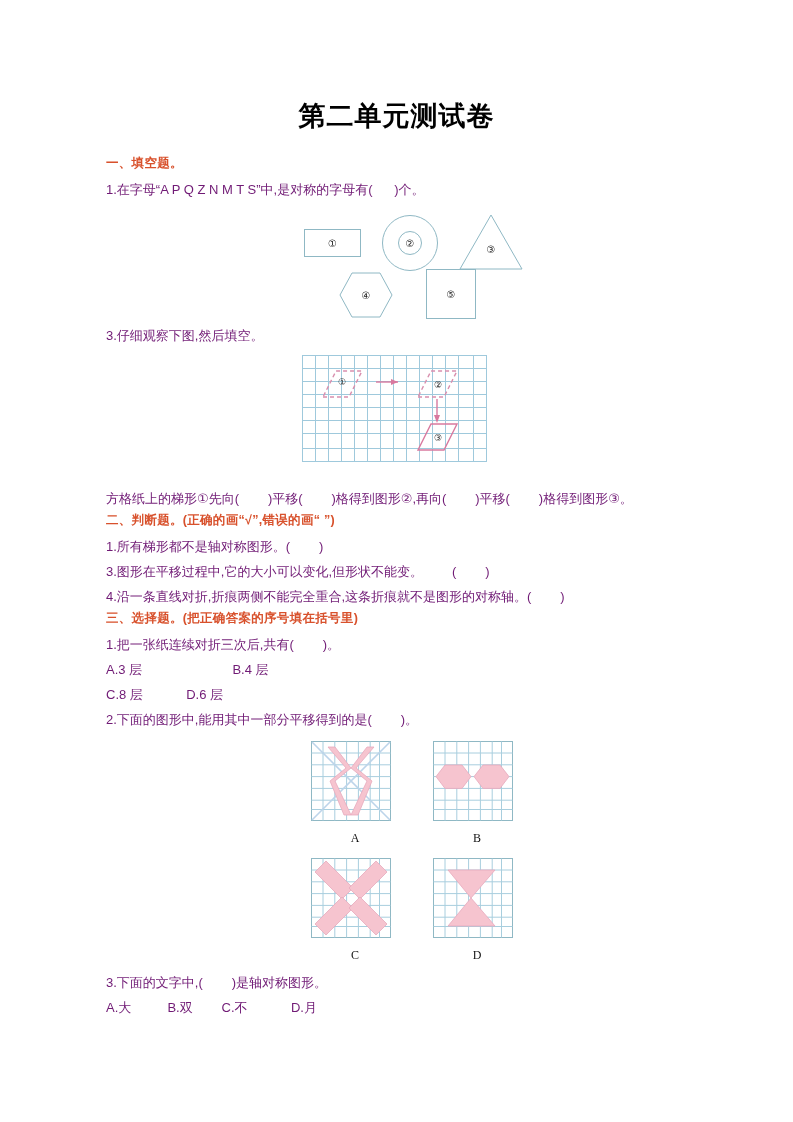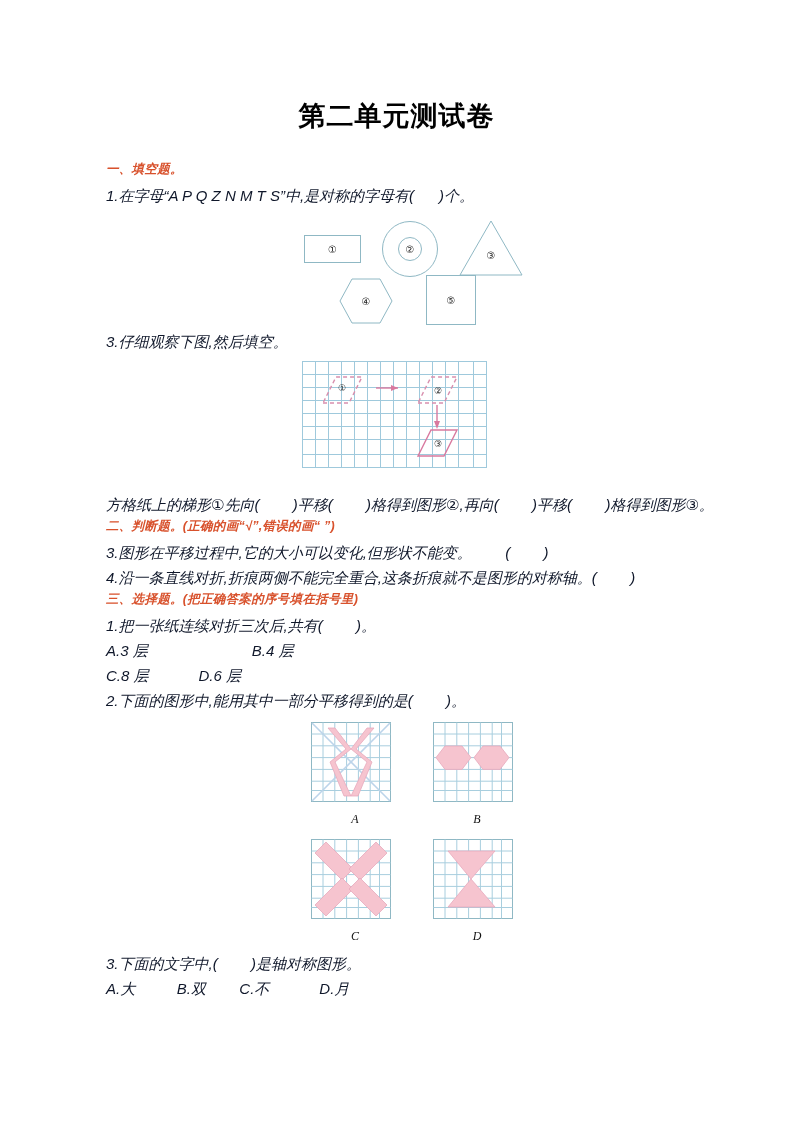--- a/index.html
+++ b/index.html
@@ -29,36 +29,35 @@
     width: 793px;
     text-align: center;
     font-size: 27px;
     font-weight: bold;
     letter-spacing: 1px;
     color: #000000;
   }
   .content {
     position: absolute;
     left: 106px;
-    top: 161px;
+    top: 155px;
     width: 620px;
-    font-style: italic;
   }
   .sec-head {
     color: #d8512c;
     font-size: 12.5px;
     font-weight: bold;
     margin: 0 0 6px 0;
     letter-spacing: 0.3px;
   }
   .qline {
-    font-size: 15px;
+    font-size: 13px;
     line-height: 23px;
     margin: 0 0 2px 0;
-    color: #0f172a;
+    color: #701a75;
     white-space: pre-wrap;
   }
 
   
   .shapes-fig {
     position: relative;
     width: 620px;
     height: 115px;
     margin: 6px 0 2px 0;
   }
@@ -207,20 +206,21 @@
 
           <polygon points="120,99 146,99 159,73 133,73" fill="none" stroke="#d9799f" stroke-width="1.4"></polygon>
           <text x="140" y="90" font-size="9" fill="#222" text-anchor="middle" font-family="DejaVu Sans">③</text>
         </svg>
       </div>
     </div>
 
     <div class="qline">方格纸上的梯形①先向(        )平移(        )格得到图形②,再向(        )平移(        )格得到图形③。</div>
 
     <div class="sec-head">二、判断题。(正确的画“√”,错误的画“ ”)</div>
+    <div class="qline">1.所有梯形都不是轴对称图形。(        )</div>
     <div class="qline">3.图形在平移过程中,它的大小可以变化,但形状不能变。        (        )</div>
     <div class="qline">4.沿一条直线对折,折痕两侧不能完全重合,这条折痕就不是图形的对称轴。(        )</div>
 
     <div class="sec-head">三、选择题。(把正确答案的序号填在括号里)</div>
     <div class="qline">1.把一张纸连续对折三次后,共有(        )。</div>
     <div class="qline">A.3 层                         B.4 层</div>
     <div class="qline">C.8 层            D.6 层</div>
     <div class="qline">2.下面的图形中,能用其中一部分平移得到的是(        )。</div>
 
     <div class="choice-figs">

